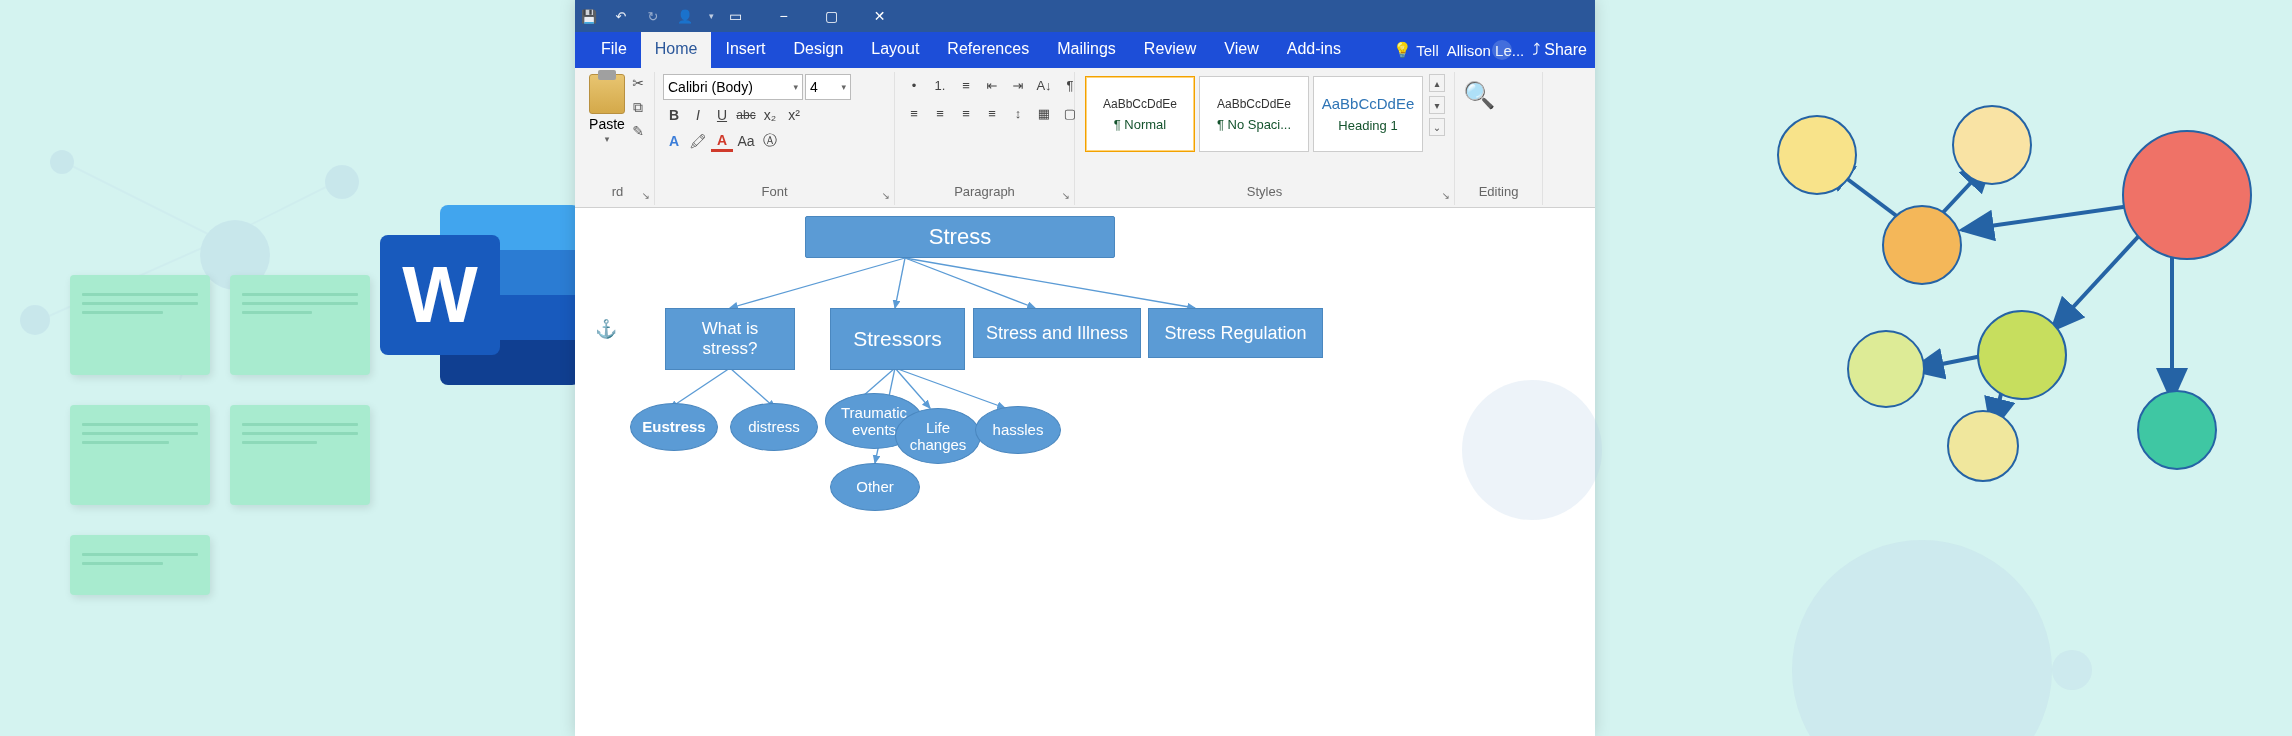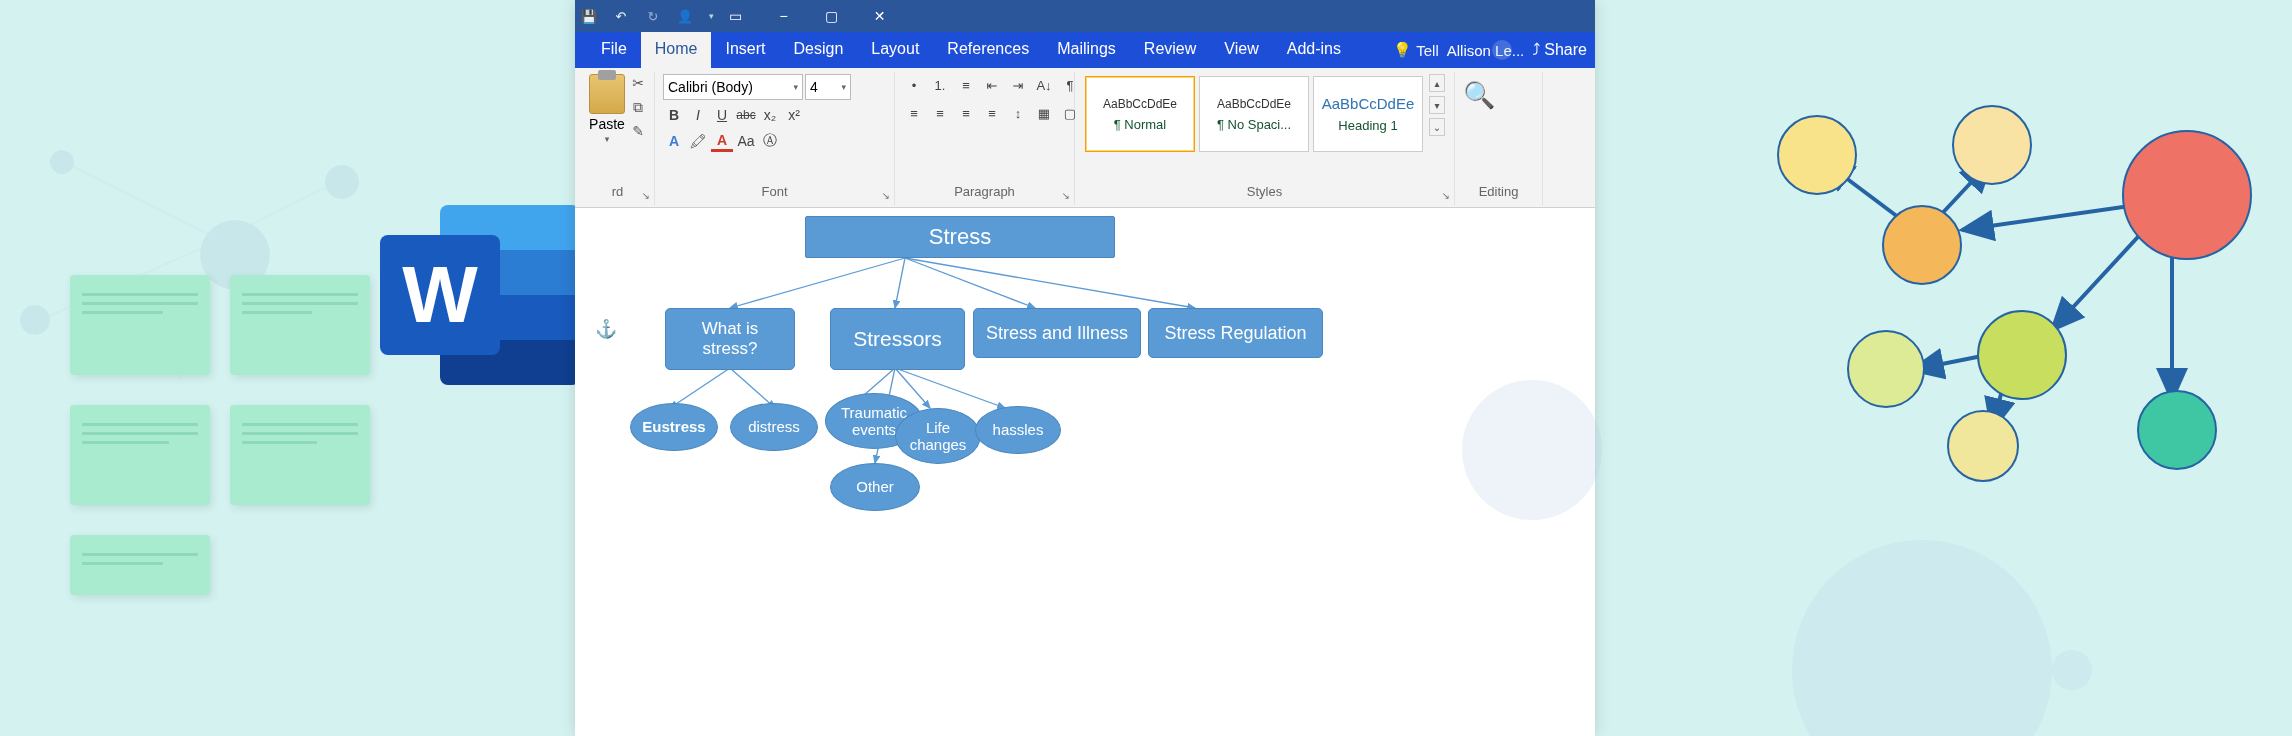--- a/index.html
+++ b/index.html
@@ -72,21 +72,21 @@
 
 .editing{width:88px;}
 .editing .big{display:flex;flex-direction:column;align-items:center;gap:4px;padding-top:6px;}
 
 
 .canvas{position:absolute;left:0;top:208px;right:0;bottom:0;background:#fff;overflow:hidden;}
 .anchor{position:absolute;left:20px;top:110px;font-size:18px;color:#5b8ec1;}
 
 .shape{position:absolute;background:#5b9bd5;color:#fff;display:flex;align-items:center;justify-content:center;text-align:center;font-size:18px;padding:4px 10px;border:1px solid #4a87bf;}
 .rect{border-radius:2px;}
-.rrect{border-radius:5px;}
+.rrect{border-radius:0;}
 .ellipse{border-radius:50%;font-size:15px;line-height:1.15;}
 
 svg.connectors{position:absolute;left:0;top:0;width:100%;height:100%;pointer-events:none;}
 .connectors line{stroke:#5b9bd5;stroke-width:1.3;}
 .connectors polygon{fill:#5b9bd5;}
 
 
 .bg-net-right{position:absolute;right:-60px;top:20px;width:900px;height:700px;}
 .bg-net-right .nodeb{position:absolute;border-radius:50%;opacity:.25;background:#b9d1e8;}
 .bg-net-right svg{position:absolute;left:0;top:0;width:100%;height:100%;}

